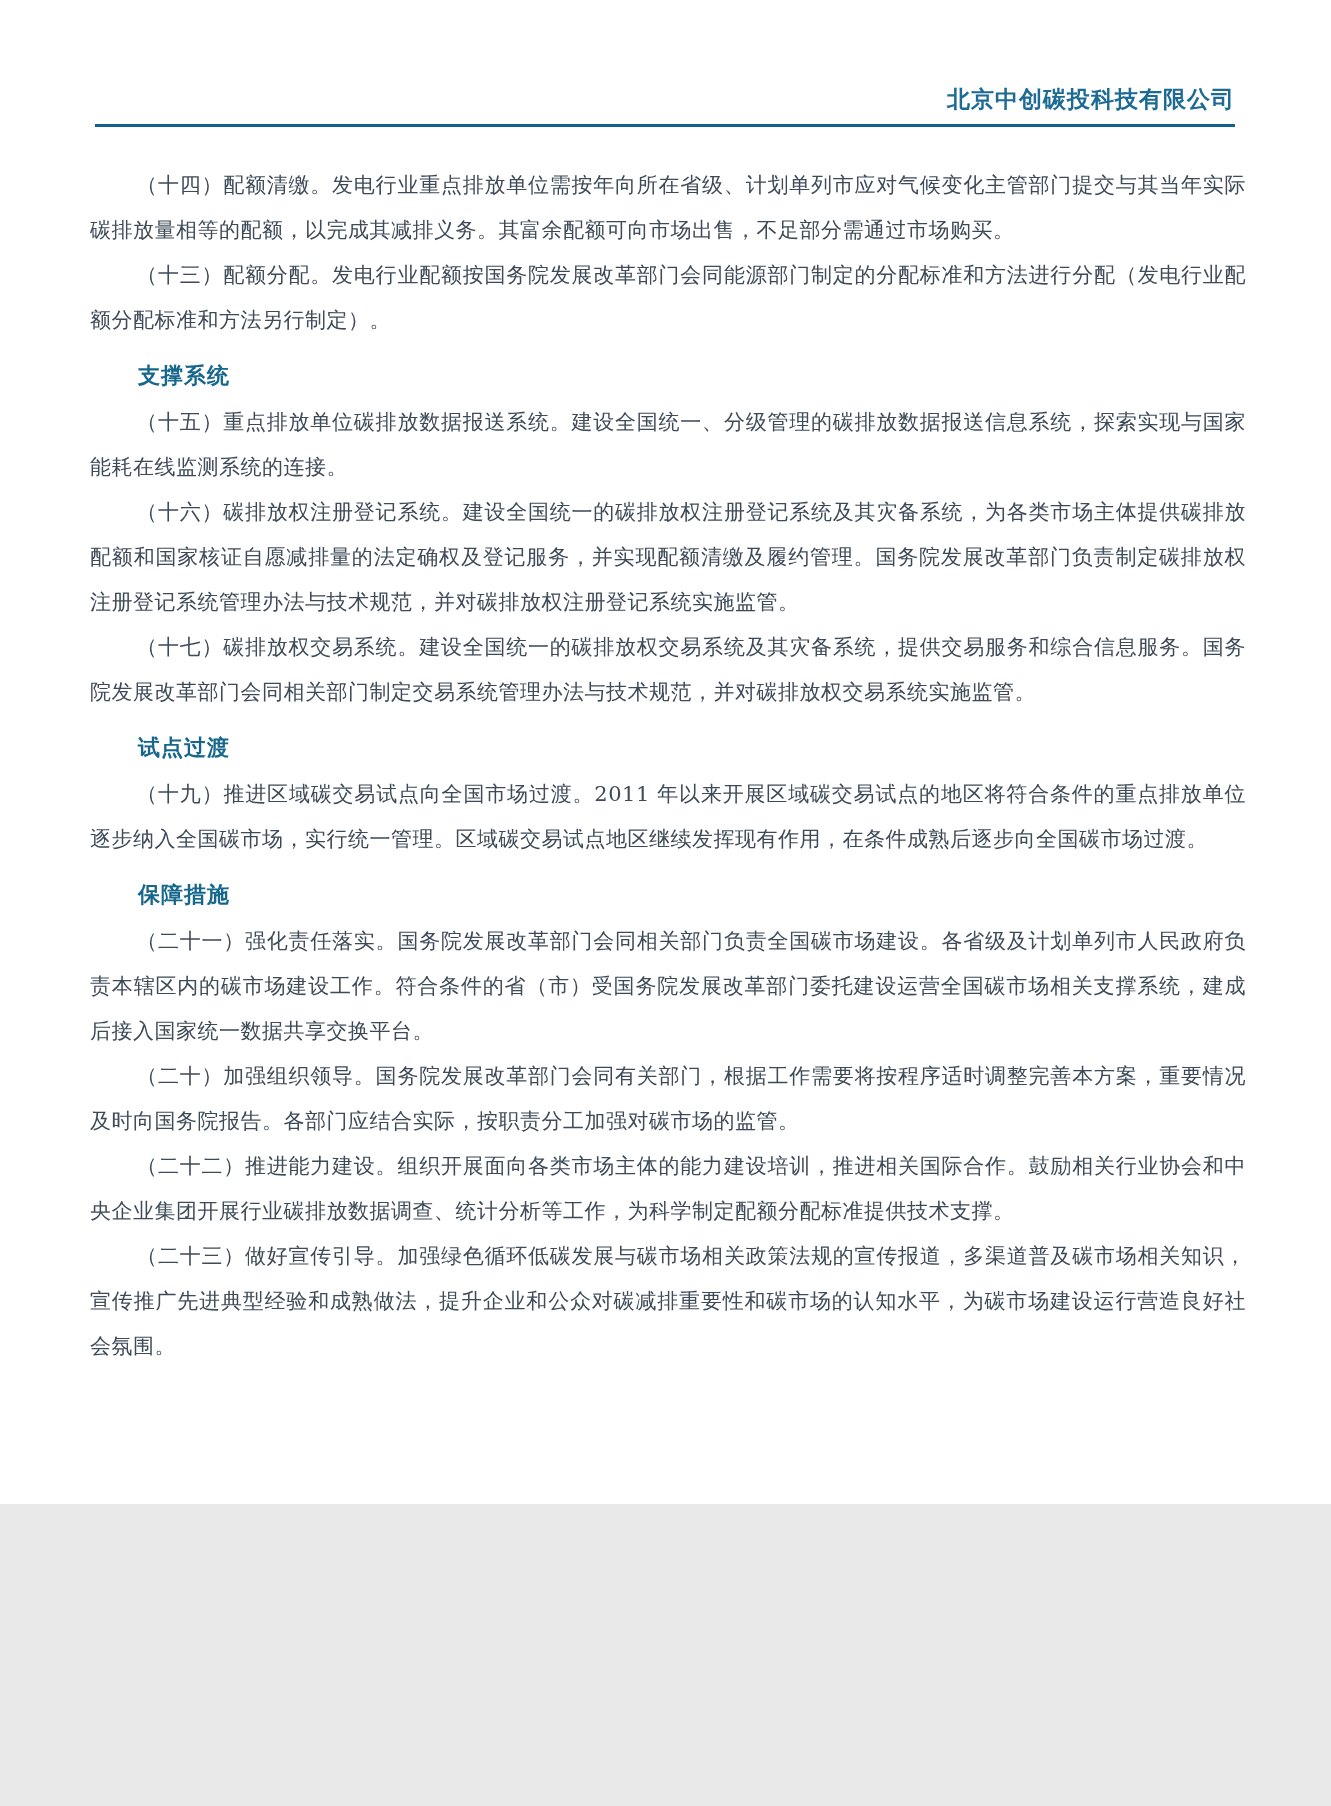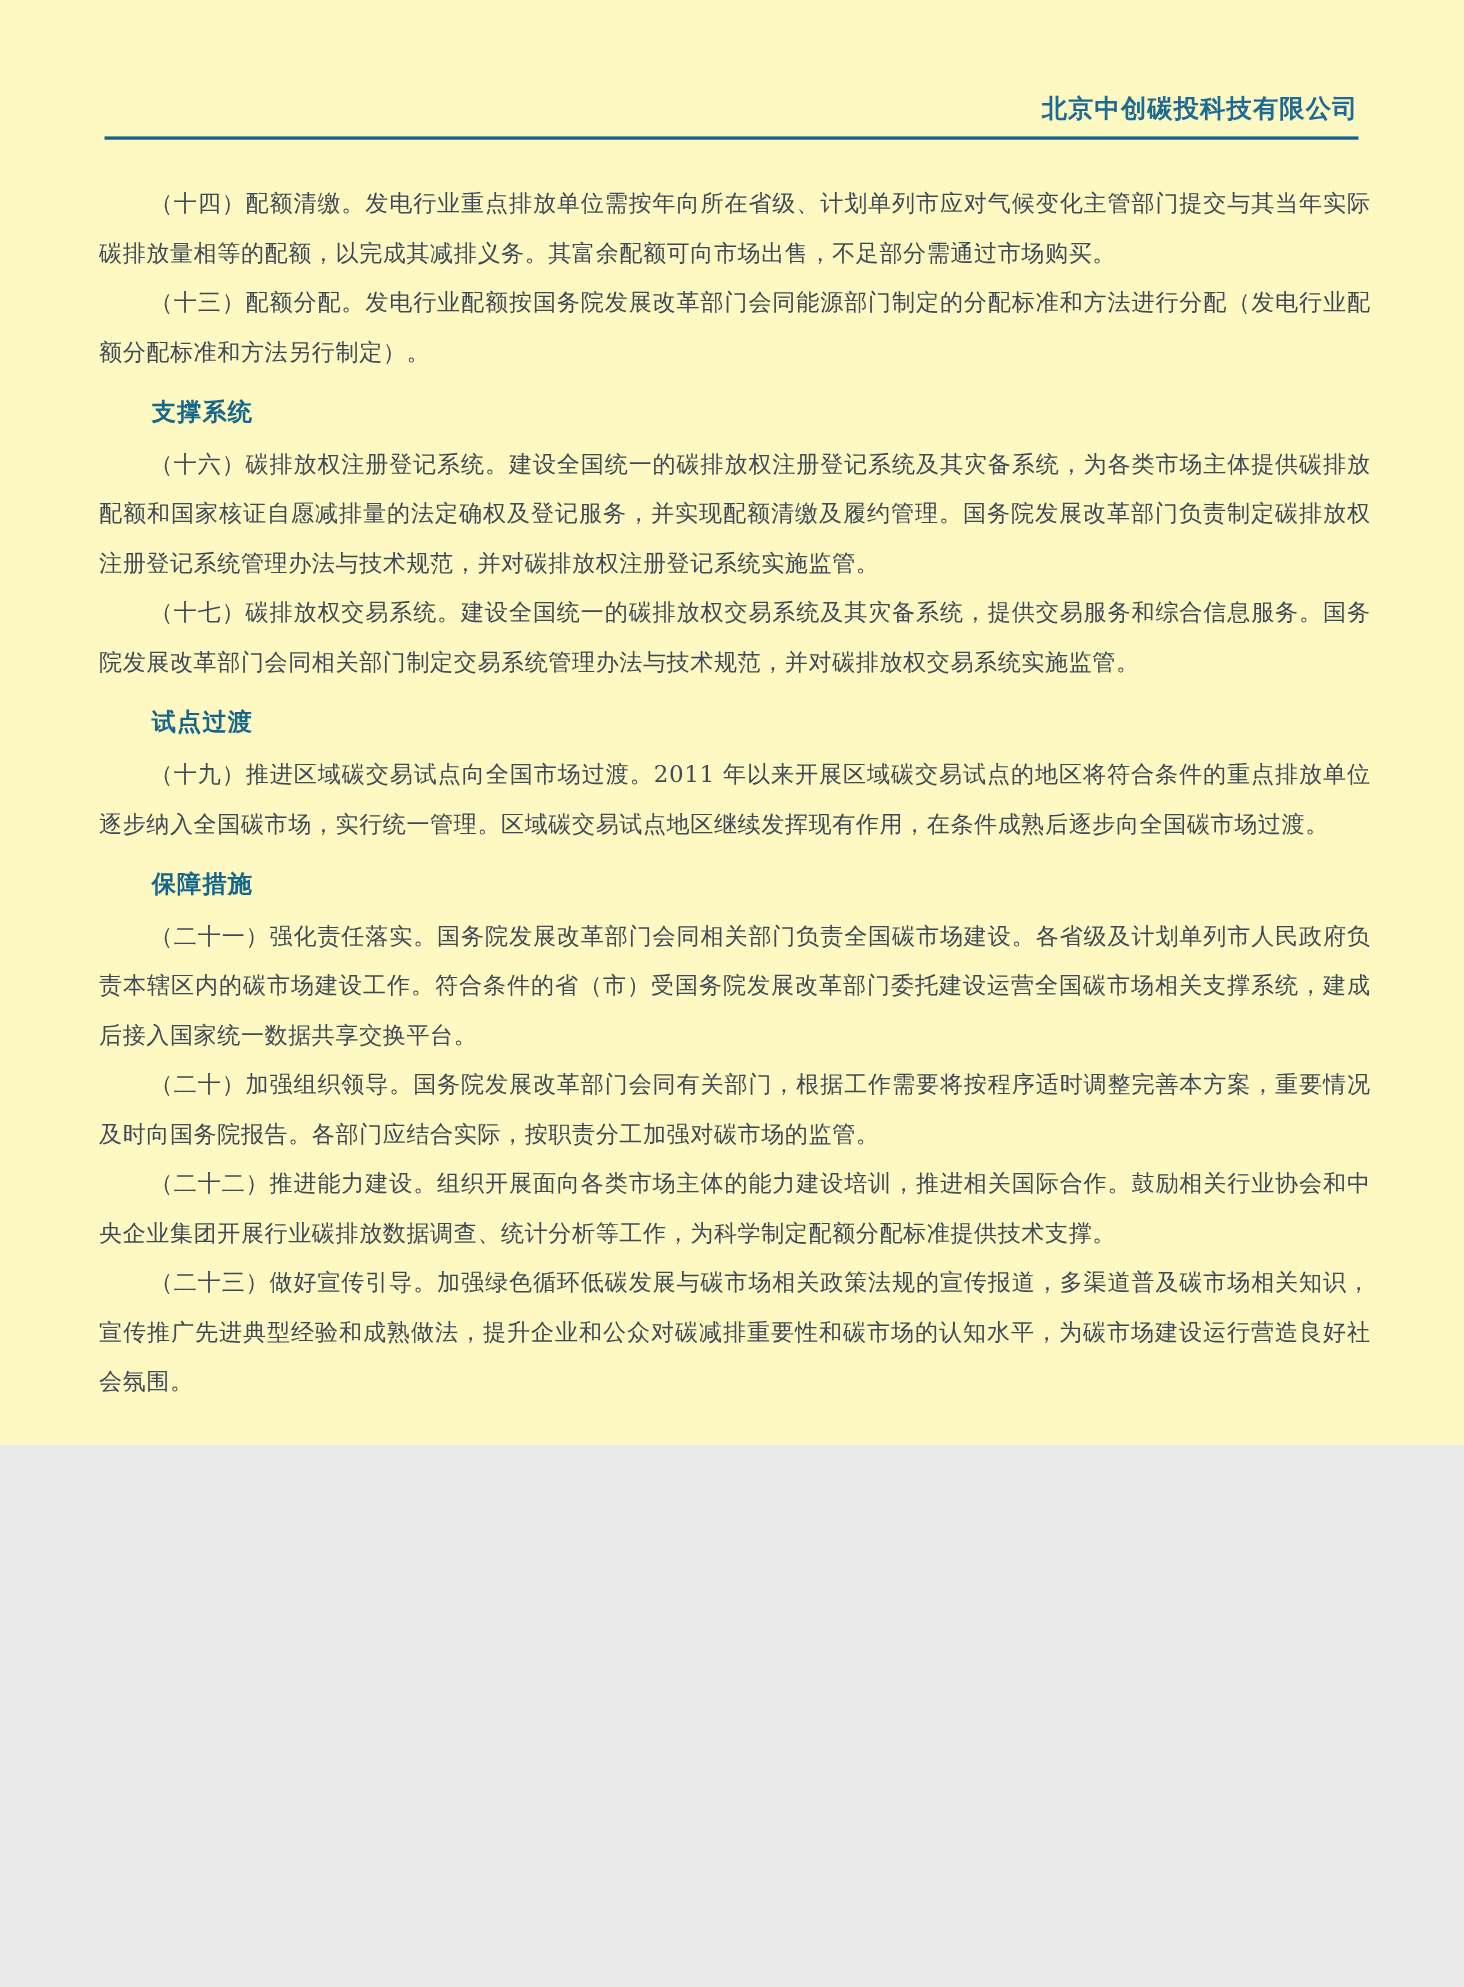--- a/index.html
+++ b/index.html
@@ -1,19 +1,19 @@
 <!DOCTYPE html>
 <html lang="zh"><head>
 <meta charset="utf-8">
 <style>
   html,body{margin:0;padding:0;background:#e9e9e9;}
   .page{
     position:relative;
-    width:1331px;height:1314px;
-    background:#fef9c3;
+    width:1331px;height:1504px;
+    background:#ffffff;
     margin:0 auto;
     overflow:hidden;
     font-family:"DejaVu Serif","Liberation Serif",serif;
   }
   
   .header{
     position:absolute;top:86px;left:95px;width:1140px;
     text-align:right;
   }
   .company{
@@ -80,20 +80,21 @@
   <div class="header">
     <div class="company">北京中创碳投科技有限公司</div>
   </div>
 
   <div class="rule"></div>
 
   <div class="doc" id="doc-body">
       <p class="para indent">（十四）配额清缴。发电行业重点排放单位需按年向所在省级、计划单列市应对气候变化主管部门提交与其当年实际碳排放量相等的配额，以完成其减排义务。其富余配额可向市场出售，不足部分需通过市场购买。</p>
       <p class="para indent">（十三）配额分配。发电行业配额按国务院发展改革部门会同能源部门制定的分配标准和方法进行分配（发电行业配额分配标准和方法另行制定）。</p>
       <h2 class="sec-heading">支撑系统</h2>
+      <p class="para indent">（十五）重点排放单位碳排放数据报送系统。建设全国统一、分级管理的碳排放数据报送信息系统，探索实现与国家能耗在线监测系统的连接。</p>
       <p class="para indent">（十六）碳排放权注册登记系统。建设全国统一的碳排放权注册登记系统及其灾备系统，为各类市场主体提供碳排放配额和国家核证自愿减排量的法定确权及登记服务，并实现配额清缴及履约管理。国务院发展改革部门负责制定碳排放权注册登记系统管理办法与技术规范，并对碳排放权注册登记系统实施监管。</p>
       <p class="para indent">（十七）碳排放权交易系统。建设全国统一的碳排放权交易系统及其灾备系统，提供交易服务和综合信息服务。国务院发展改革部门会同相关部门制定交易系统管理办法与技术规范，并对碳排放权交易系统实施监管。</p>
       <h2 class="sec-heading">试点过渡</h2>
       <p class="para indent">（十九）推进区域碳交易试点向全国市场过渡。2011 年以来开展区域碳交易试点的地区将符合条件的重点排放单位逐步纳入全国碳市场，实行统一管理。区域碳交易试点地区继续发挥现有作用，在条件成熟后逐步向全国碳市场过渡。</p>
       <h2 class="sec-heading">保障措施</h2>
       <p class="para indent">（二十一）强化责任落实。国务院发展改革部门会同相关部门负责全国碳市场建设。各省级及计划单列市人民政府负责本辖区内的碳市场建设工作。符合条件的省（市）受国务院发展改革部门委托建设运营全国碳市场相关支撑系统，建成后接入国家统一数据共享交换平台。</p>
       <p class="para indent">（二十）加强组织领导。国务院发展改革部门会同有关部门，根据工作需要将按程序适时调整完善本方案，重要情况及时向国务院报告。各部门应结合实际，按职责分工加强对碳市场的监管。</p>
       <p class="para indent">（二十二）推进能力建设。组织开展面向各类市场主体的能力建设培训，推进相关国际合作。鼓励相关行业协会和中央企业集团开展行业碳排放数据调查、统计分析等工作，为科学制定配额分配标准提供技术支撑。</p>
       <p class="para indent">（二十三）做好宣传引导。加强绿色循环低碳发展与碳市场相关政策法规的宣传报道，多渠道普及碳市场相关知识，宣传推广先进典型经验和成熟做法，提升企业和公众对碳减排重要性和碳市场的认知水平，为碳市场建设运行营造良好社会氛围。</p>
     </div>

